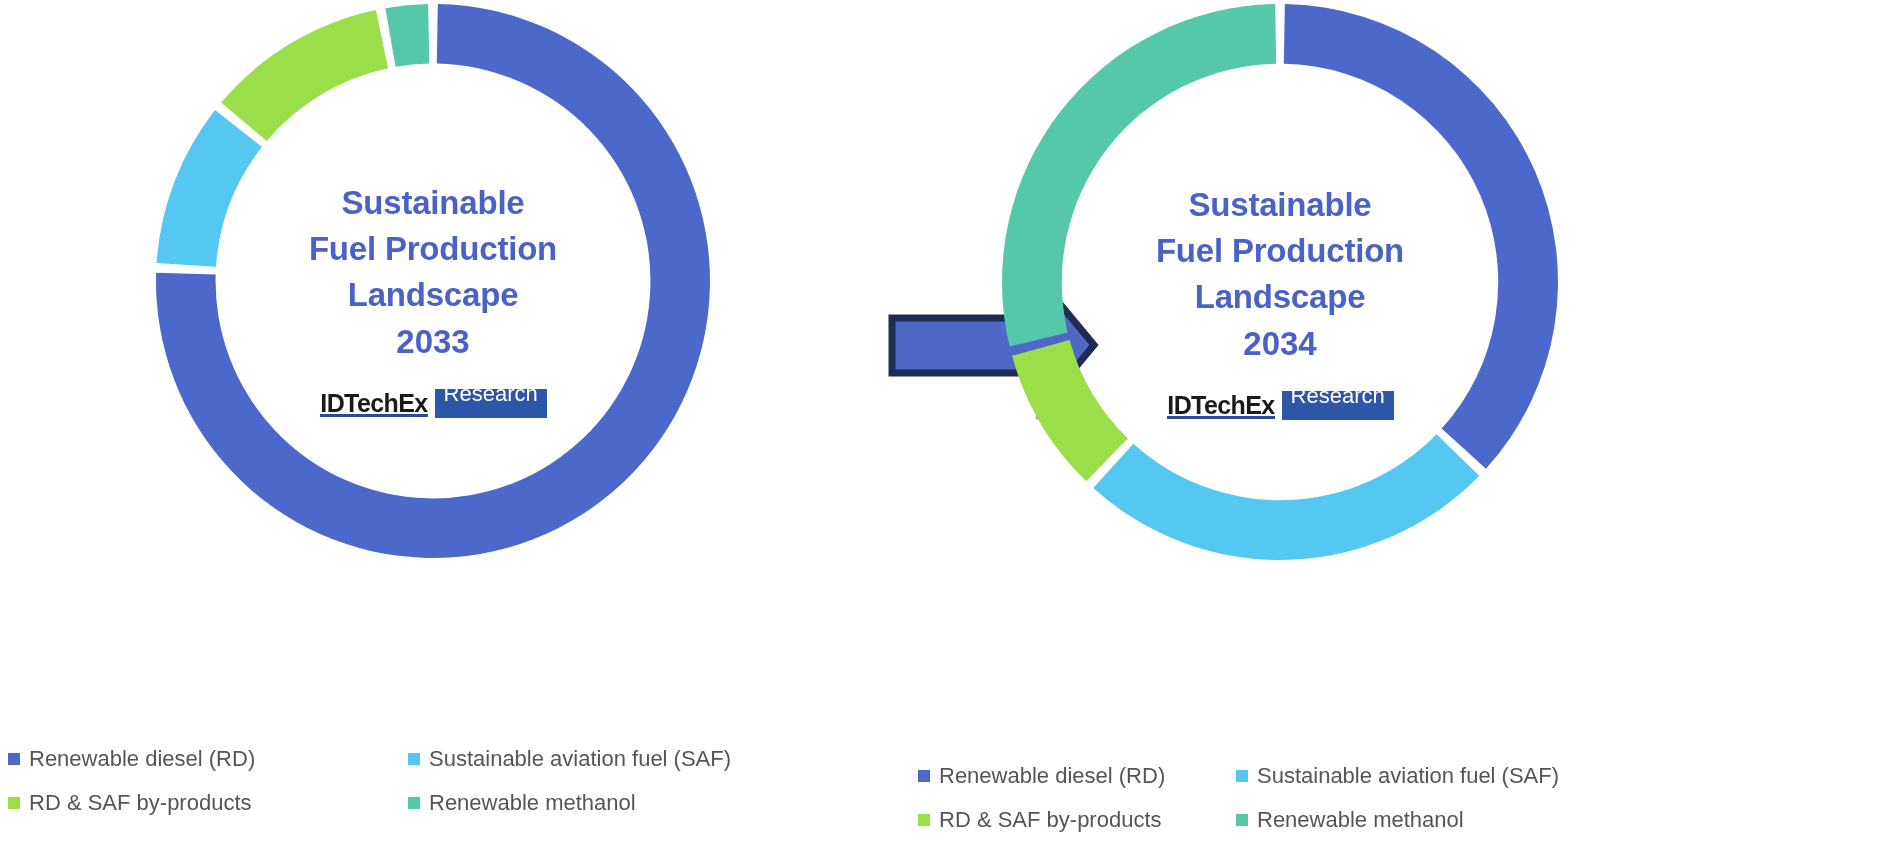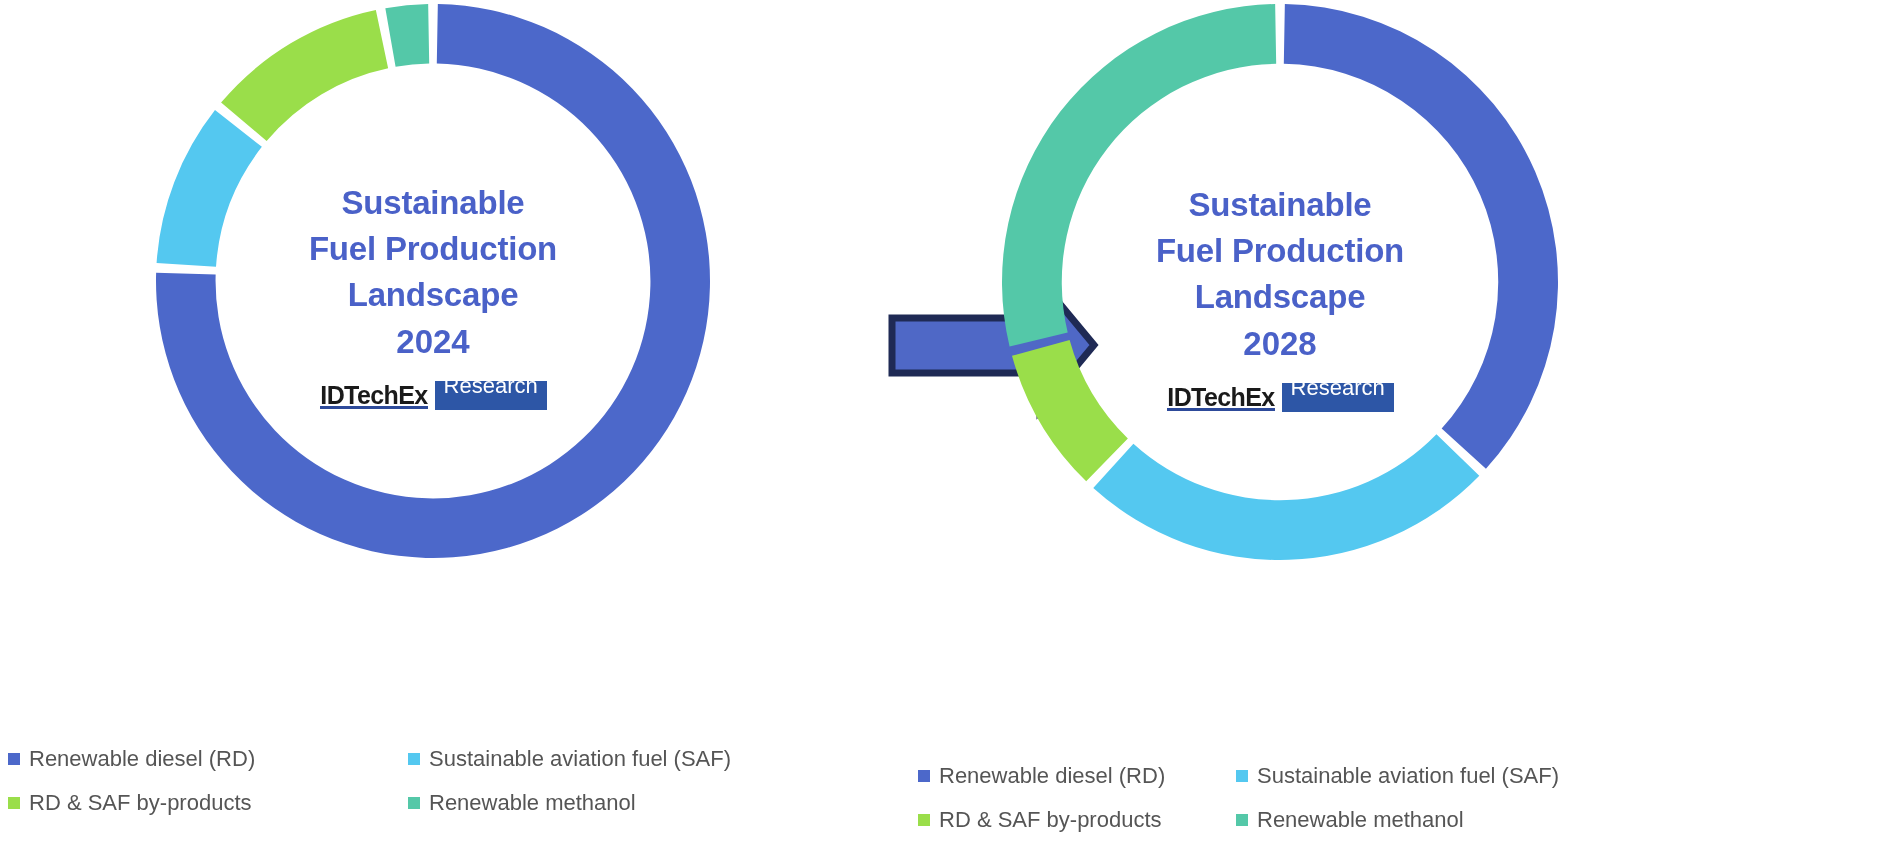--- a/index.html
+++ b/index.html
@@ -49,21 +49,21 @@
     color: #4a61c8;
     font-weight: bold;
     font-size: 33px;
     line-height: 1.40;
   }
 
   
   .logo {
     display: inline-flex;
     align-items: stretch;
-    margin-top: 16px;
+    margin-top: 24px;
     height: 29px;
   }
   .logo-word {
     position: relative;
     display: flex;
     align-items: center;
     color: #1a1a1a;
     font-weight: bold;
     font-size: 25px;
     letter-spacing: -0.6px;
@@ -120,21 +120,21 @@
     <svg class="donut-svg" viewBox="0 0 558 588">
         <path d="M 283.8343165831275 2.0421884416796274 A 277 277 0 1 1 2.1258616580678904 270.65065766586105 L 61.65380140158328 272.4457662677009 A 217.44500000000002 217.44500000000002 0 1 0 282.7949385177551 61.58811792671847 Z" fill="#4c68ca"></path>
         <path d="M 2.585913747515292 260.9929757815471 A 277 277 0 0 1 60.991882586005005 108.11565097526989 L 107.86362783001391 144.85578601558686 A 217.44500000000002 217.44500000000002 0 0 0 62.014942291799485 264.8644859885145 Z" fill="#54c8f0"></path>
         <path d="M 67.08846501604904 100.611375528747 A 277 277 0 0 1 221.83843534262616 7.96207732879725 L 234.12817174396153 66.23523070310583 A 217.44500000000002 217.44500000000002 0 0 0 112.64944503759847 138.96492979006638 Z" fill="#9ade4a"></path>
         <path d="M 231.33234371187788 6.132276470819193 A 277 277 0 0 1 274.1656834168727 2.0421884416796274 L 275.20506148224507 61.58811792671847 A 217.44500000000002 217.44500000000002 0 0 0 241.58088981382411 64.79883702959305 Z" fill="#54c8a8"></path>
       </svg>
     <div class="donut-center">
       <div class="donut-title">Sustainable
 Fuel Production
 Landscape</div>
-      <div class="donut-year">2024</div>
+      <div class="donut-year">2033</div>
       <div class="logo">
         <span class="logo-word">IDTechEx</span>
         <span class="logo-tag">Research</span>
       </div>
     </div>
   </div>
 
   <div class="arrow">
     <svg viewBox="0 0 216 150" width="216" height="150">
       <polygon points="8,48 156,48 156,10 210,75 156,140 156,103 8,103" fill="#4f68c6" stroke="#1f2a55" stroke-width="7" stroke-linejoin="miter"></polygon>
@@ -145,21 +145,21 @@
     <svg class="donut-svg" viewBox="0 0 560 600">
         <path d="M 284.8517689895648 2.042340746523223 A 278 278 0 0 1 485.94367776771657 466.7383238317912 L 441.66578704765755 426.58958420795614 A 218.23000000000002 218.23000000000002 0 0 0 283.80863865680834 61.80323748602072 Z" fill="#4c68ca"></path>
         <path d="M 479.30114892683423 473.8118985935689 A 278 278 0 0 1 93.26167616820877 485.94367776771657 L 133.41041579204386 441.66578704765755 A 218.23000000000002 218.23000000000002 0 0 0 436.4514019075649 432.1423403959516 Z" fill="#54c8f0"></path>
         <path d="M 86.18810140643109 479.30114892683423 A 278 278 0 0 1 11.981477622917396 353.8246006613329 L 69.60545993399015 337.95231151914635 A 218.23000000000002 218.23000000000002 0 0 0 127.8576596040484 436.4514019075649 Z" fill="#9ade4a"></path>
         <path d="M 9.56830585778772 344.42591717137566 A 278 278 0 0 1 275.1482310104352 2.042340746523223 L 276.1913613431916 61.80323748602072 A 218.23000000000002 218.23000000000002 0 0 0 67.71112009836335 330.5743449795299 Z" fill="#54c8a8"></path>
       </svg>
     <div class="donut-center">
       <div class="donut-title">Sustainable
 Fuel Production
 Landscape</div>
-      <div class="donut-year">2028</div>
+      <div class="donut-year">2034</div>
       <div class="logo">
         <span class="logo-word">IDTechEx</span>
         <span class="logo-tag">Research</span>
       </div>
     </div>
   </div>
 
   <div class="legend left">
     <div class="legend-item">
       <span class="legend-swatch" style="background: rgb(76, 104, 202);"></span>

